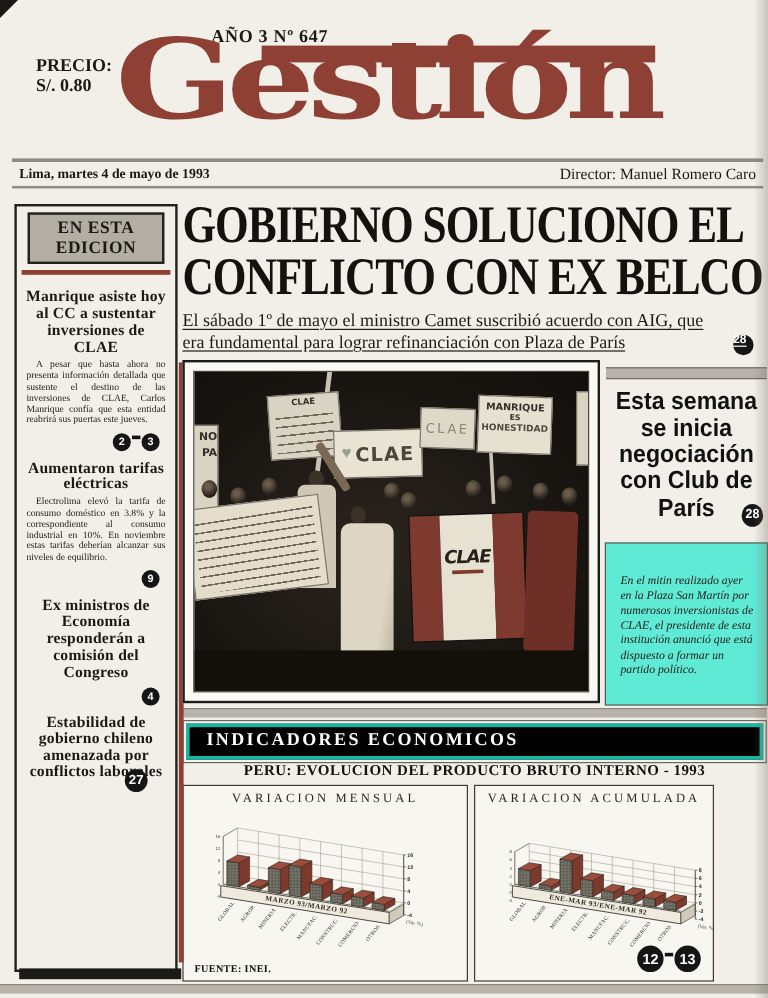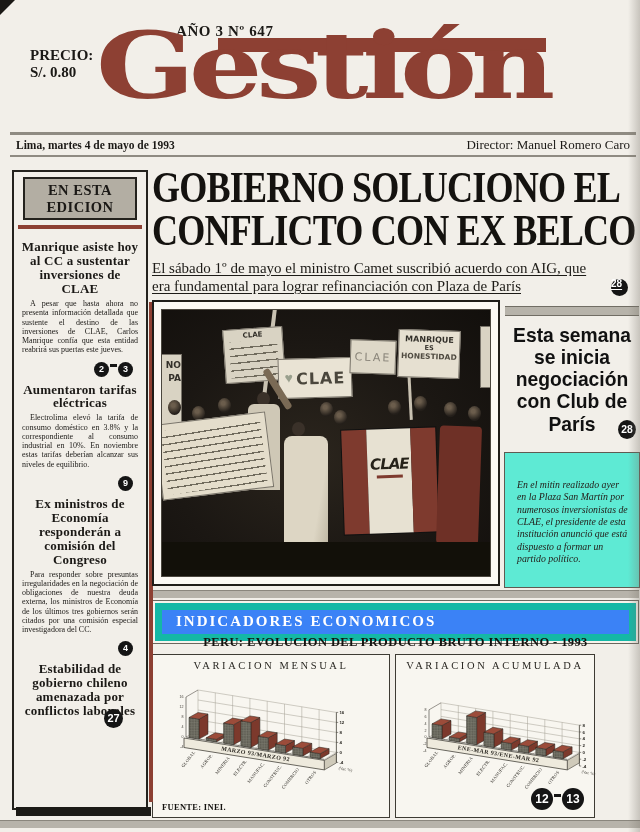--- a/index.html
+++ b/index.html
@@ -79,21 +79,21 @@
       color:#111;transform:scaleX(.94);transform-origin:center top}
   .rc-head .badge{position:absolute;right:0px;top:96px}
   .rc-caption{position:absolute;left:352px;top:286px;width:136px;height:136px;box-sizing:border-box;
       background:#5eead4;border:1px solid #5f5b52;padding:26px 9px 6px 12px;
       font-style:italic;font-size:9.8px;line-height:1.26;color:#24211c}
 
   .gray-rule{position:absolute;left:0;top:424px;width:487px;height:7px;background:#b7b3aa;border-top:1px solid #8a867d}
 
   .banner{position:absolute;left:0;top:434px;width:487px;box-sizing:border-box;
       border:1px solid #6b675e;padding:2px;background:#f6f3ec}
-  .banner-inner{background:#3b82f6;border:7px solid #14b8a6;color:#fff;font-weight:bold;
+  .banner-inner{background:#000000;border:3px solid #14b8a6;color:#fff;font-weight:bold;
       font-size:15px;letter-spacing:2px;padding:3px 0 4px 14px}
   .subtitle{position:absolute;left:0;top:469px;width:487px;text-align:center;font-weight:bold;
       font-size:12.5px;letter-spacing:.4px;color:#14120f}
 
   
   .chartbox{position:absolute;top:488px;height:164px;border:1.5px solid #3e3b34;box-sizing:border-box;background:#f8f6f0}
   .chartbox.left{left:0;width:238px}
   .chartbox.right{left:243px;width:200px}
   .chart-title{text-align:center;margin-top:5px;font-size:10.5px;letter-spacing:2.6px;color:#2a2823}
   .chartbox svg{position:absolute;left:3px;top:16px}
@@ -136,21 +136,20 @@
     </article>
     <article class="sb-item">
       <h3>Aumentaron tarifas eléctricas</h3>
       <p>Electrolima elevó la tarifa de consumo doméstico en 3.8% y la correspondiente al consumo industrial en 10%. En noviembre estas tarifas deberían alcanzar sus niveles de equilibrio.</p>
       <div class="badges">
         <span class="badge b15">9</span>
       </div>
     </article>
     <article class="sb-item">
       <h3>Ex ministros de Economía responderán a comisión del Congreso</h3>
-      <p>Para responder sobre presuntas irregularidades en la negociación de obligaciones de nuestra deuda externa, los ministros de Economía de los últimos tres gobiernos serán citados por una comisión especial investigadora del CC.</p>
       <div class="badges">
         <span class="badge b15">4</span>
       </div>
     </article>
     <article class="sb-item last">
       <h3>Estabilidad de gobierno chileno amenazada por conflictos laborales</h3>
       <div class="badges">
         <span class="badge b19">27</span>
       </div>
     </article>

